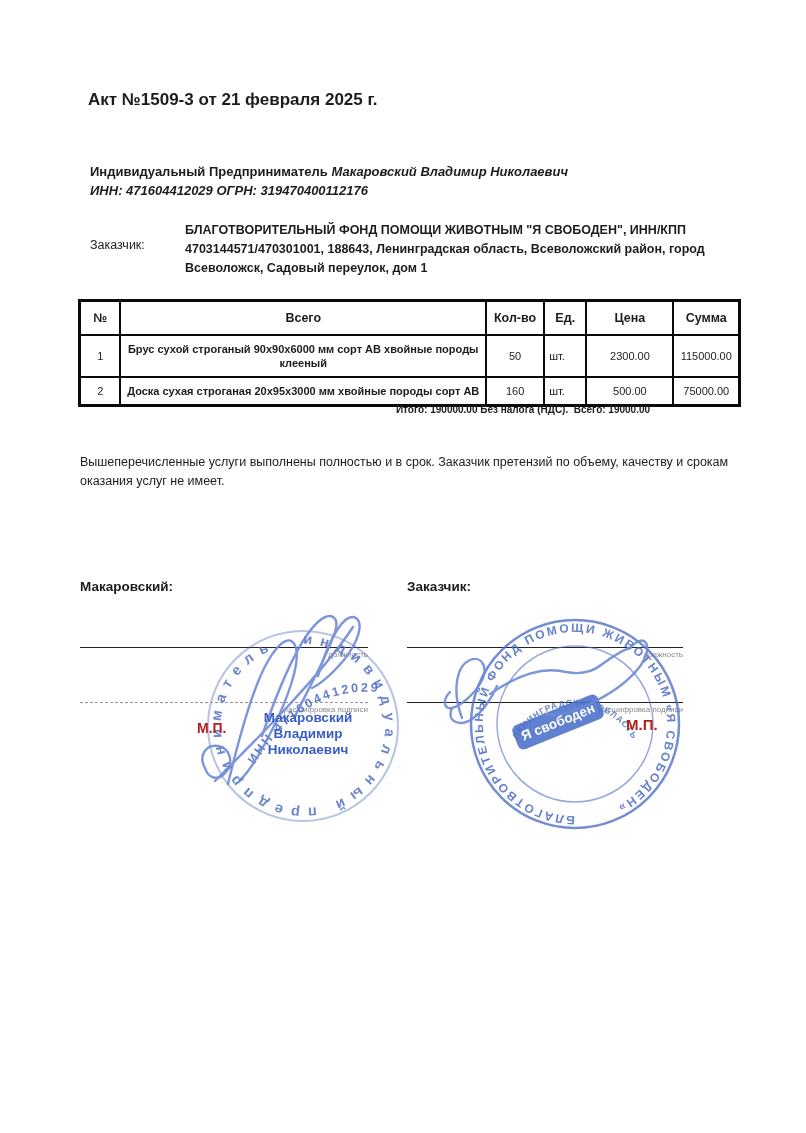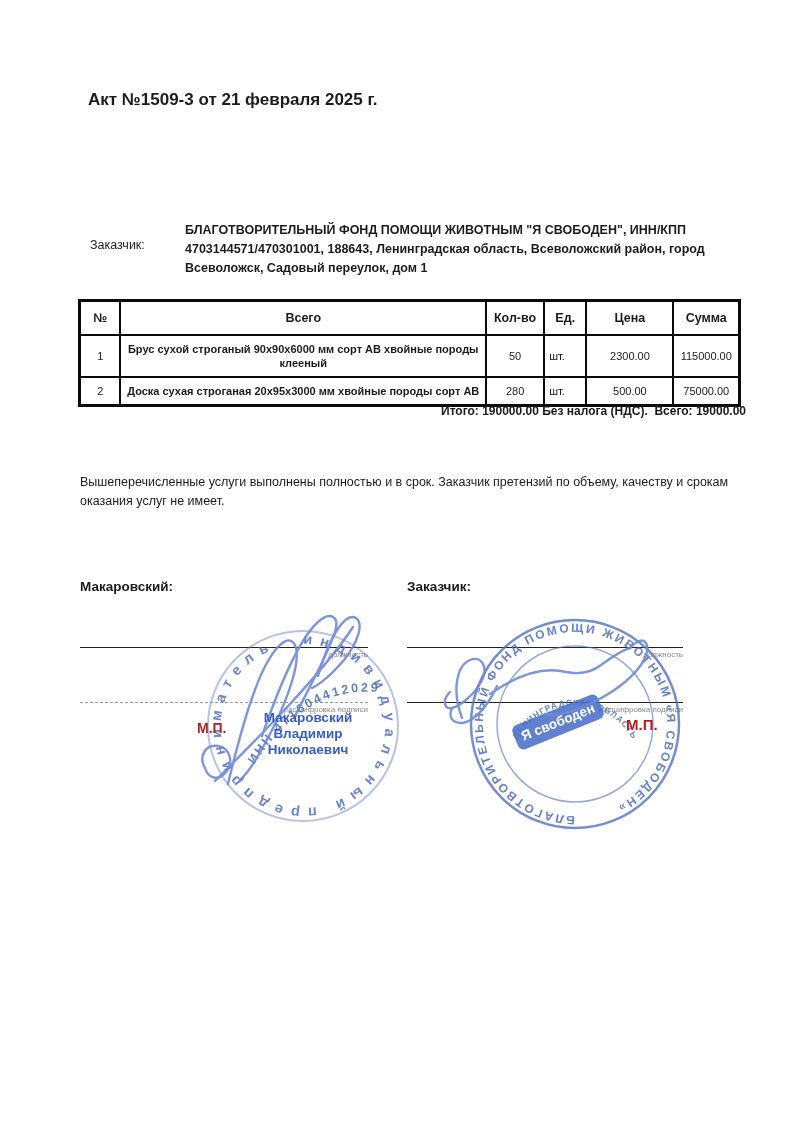--- a/index.html
+++ b/index.html
@@ -20,23 +20,23 @@
     border-collapse:collapse;table-layout:fixed;
     border:3px solid #0a0a0a;font-size:11px;
   }
   table.svc th, table.svc td{border:2px solid #0a0a0a;padding:2px 4px;}
   table.svc th{font-size:12.5px;font-weight:bold;text-align:center;height:28px;}
   td.c{text-align:center;}
   td.svc-name{font-weight:bold;text-align:center;padding-left:8px;line-height:1.3;border-radius:17px;}
   td.unit{text-align:left;padding-left:3px;}
   tr.r1 td{height:36px;vertical-align:middle;}
   tr.r2 td{height:22px;vertical-align:middle;}
-  .totals-line{left:300px;top:388px;width:446px;text-align:right;font-size:12px;font-weight:bold;white-space:pre;}
+  .totals-line{left:300px;top:388px;width:446px;text-align:center;font-size:10px;font-weight:bold;white-space:pre;}
   .in-words{left:80px;top:428px;width:650px;text-align:center;font-size:13px;font-weight:bold;}
-  .closing{left:80px;top:457px;width:652px;font-size:12.5px;line-height:1.55;}
+  .closing{left:80px;top:437px;width:652px;font-size:12.5px;line-height:1.55;}
   .sig-head{font-size:13.5px;font-weight:bold;top:563px;}
   .sig-head.exec{left:80px;}
   .sig-head.cust{left:407px;}
   .sig-line{height:0;border-top:1.5px solid #222;}
   .sig-line.gray{border-top:1px dashed #999;}
   .sig-label{font-size:8px;color:#8a8a8a;text-align:right;}
   .mp{font-weight:bold;color:#b91c1c;}
   .mp.left{left:197px;top:704px;font-size:14px;}
   .mp.right{left:626px;top:700px;font-size:15px;}
   .stamp-name{
@@ -46,20 +46,25 @@
   svg.artwork{position:absolute;left:0;top:0;pointer-events:none;}
   .ring-text{font-family:"Liberation Sans",sans-serif;font-weight:bold;}
 </style>
 </head>
 <body>
 
 <div class="page">
 
   <div class="abs doc-title">Акт №1509-3 от 21 февраля 2025 г.</div>
 
+  <div class="abs executor">
+    <span>Индивидуальный Предприниматель</span>
+    <span class="nm">Макаровский Владимир Николаевич</span><br>
+    <span class="ids">ИНН: 471604412029 ОГРН: 319470400112176</span>
+  </div>
 
   <div class="abs customer-label">Заказчик:</div>
   <div class="abs customer-value">БЛАГОТВОРИТЕЛЬНЫЙ ФОНД ПОМОЩИ ЖИВОТНЫМ "Я СВОБОДЕН", ИНН/КПП 4703144571/470301001, 188643, Ленинградская область, Всеволожский район, город Всеволожск, Садовый переулок, дом 1</div>
 
   <table class="svc">
     <colgroup>
       <col style="width:6.2%">
         <col style="width:55.4%">
         <col style="width:8.8%">
       <col style="width:6.4%">
@@ -81,21 +86,21 @@
         <td class="c">1</td>
         <td class="svc-name">Брус сухой строганый 90х90х6000 мм сорт АВ хвойные породы клееный</td>
         <td class="c">50</td>
         <td class="unit">шт.</td>
         <td class="c">2300.00</td>
         <td class="c">115000.00</td>
       </tr>
       <tr class="r2">
         <td class="c">2</td>
         <td class="svc-name">Доска сухая строганая 20х95х3000 мм хвойные породы сорт АВ</td>
-        <td class="c">280</td>
+        <td class="c">160</td>
         <td class="unit">шт.</td>
         <td class="c">500.00</td>
         <td class="c">75000.00</td>
       </tr>
     </tbody>
   </table>
 
   <div class="abs totals-line">Итого: 190000.00 Без налога (НДС).  Всего: 19000.00</div>
   <div class="abs closing">Вышеперечисленные услуги выполнены полностью и в срок. Заказчик претензий по объему, качеству и срокам оказания услуг не имеет.</div>
 

